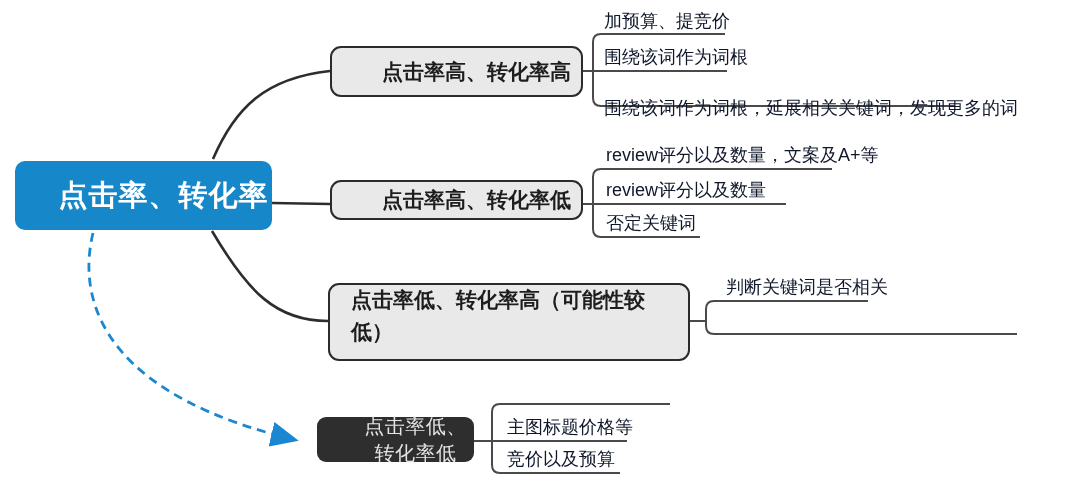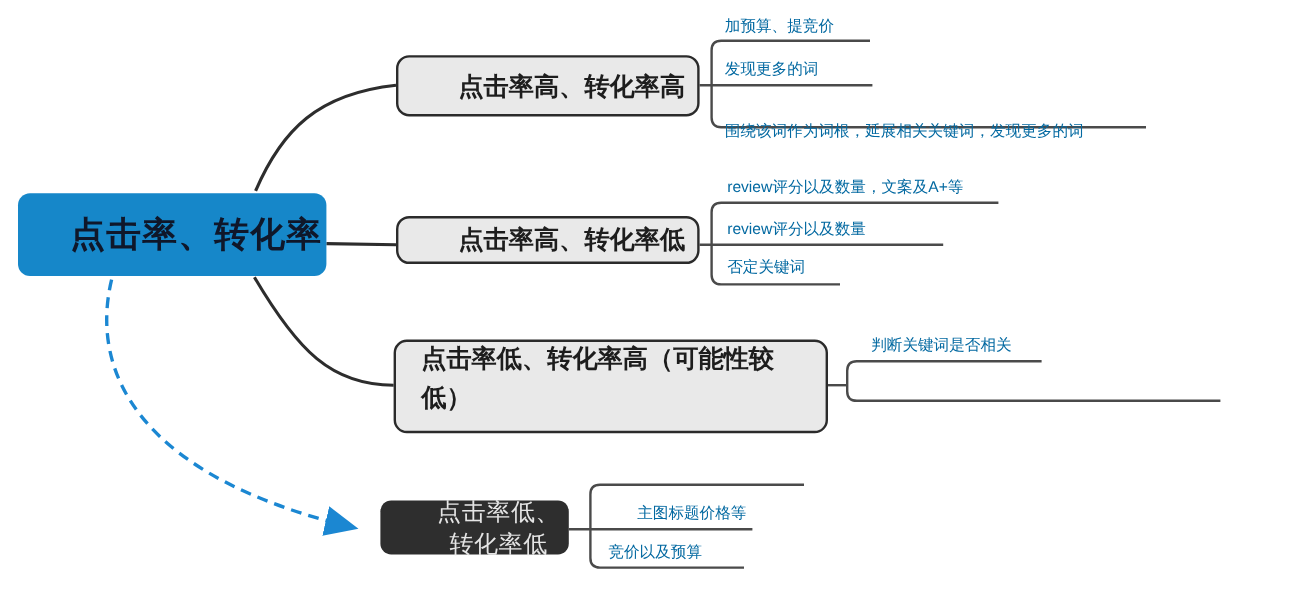--- a/index.html
+++ b/index.html
@@ -6,37 +6,37 @@
   .stage{
     position:relative;width:1080px;height:497px;background:#ffffff;
     font-family:"Liberation Sans",sans-serif;overflow:hidden;
   }
   .layer{position:absolute;left:0;top:0;width:1080px;height:497px;}
   .node{
     position:absolute;display:flex;align-items:center;justify-content:center;
     box-sizing:border-box;text-align:center;padding-left:40px;
   }
   .root-node{
-    background:#1687c9;color:#0f172a;border-radius:10px;
+    background:#1687c9;color:#ffffff;border-radius:10px;
     font-size:29px;font-weight:bold;letter-spacing:1px;
   }
   .branch-node{
     background:#e9e9e9;border:2.5px solid #2b2b2b;border-radius:11px;
     color:#1d1d1d;font-size:21px;font-weight:bold;
   }
   .branch-wide{
     justify-content:flex-start;text-align:left;
     padding:0 42px 12px 21px;line-height:32px;
   }
   .dark-node{
     background:#2e2e2e;color:#e5e5e5;border-radius:9px;
     font-size:20px;font-weight:normal;letter-spacing:0.5px;
   }
   .leaf{
-    position:absolute;font-size:13px;color:#0369a1;line-height:21px;
+    position:absolute;font-size:18px;color:#0f172a;line-height:21px;
     white-space:nowrap;
   }
 </style>
 </head>
 <body>
 
 <div class="stage">
 
   <svg class="layer" viewBox="0 0 1080 497" xmlns="http://www.w3.org/2000/svg">
     <defs>
@@ -68,25 +68,25 @@
 
   <div class="node branch-node" style="left:330px;top:46px;width:253px;height:51px;">点击率高、转化率高</div>
 
   <div class="node branch-node" style="left:330px;top:180px;width:253px;height:40px;">点击率高、转化率低</div>
 
   <div class="node branch-node branch-wide" style="left:328px;top:283px;width:362px;height:78px;">点击率低、转化率高（可能性较低）</div>
 
   <div class="node dark-node" style="left:317px;top:417px;width:157px;height:45px;">点击率低、转化率低</div>
 
   <div class="leaf" style="left:604px;top:11px;">加预算、提竞价</div>
-  <div class="leaf" style="left:604px;top:47px;">发现更多的词</div>
+  <div class="leaf" style="left:604px;top:47px;">围绕该词作为词根</div>
   <div class="leaf" style="left:604px;top:82px;margin-top:16px;">围绕该词作为词根，延展相关关键词，发现更多的词</div>
 
   <div class="leaf" style="left:606px;top:145px;">review评分以及数量，文案及A+等</div>
   <div class="leaf" style="left:606px;top:180px;">review评分以及数量</div>
-  <div class="leaf" style="left:606px;top:213px;font-family:Liberation Mono, monospace;">否定关键词</div>
+  <div class="leaf" style="left:606px;top:213px;">否定关键词</div>
 
   <div class="leaf" style="left:726px;top:277px;">判断关键词是否相关</div>
 
-  <div class="leaf" style="left:507px;top:417px;margin-left:24px;">主图标题价格等</div>
+  <div class="leaf" style="left:507px;top:417px;">主图标题价格等</div>
   <div class="leaf" style="left:507px;top:449px;">竞价以及预算</div>
 
 </div>
 
 </body></html>

